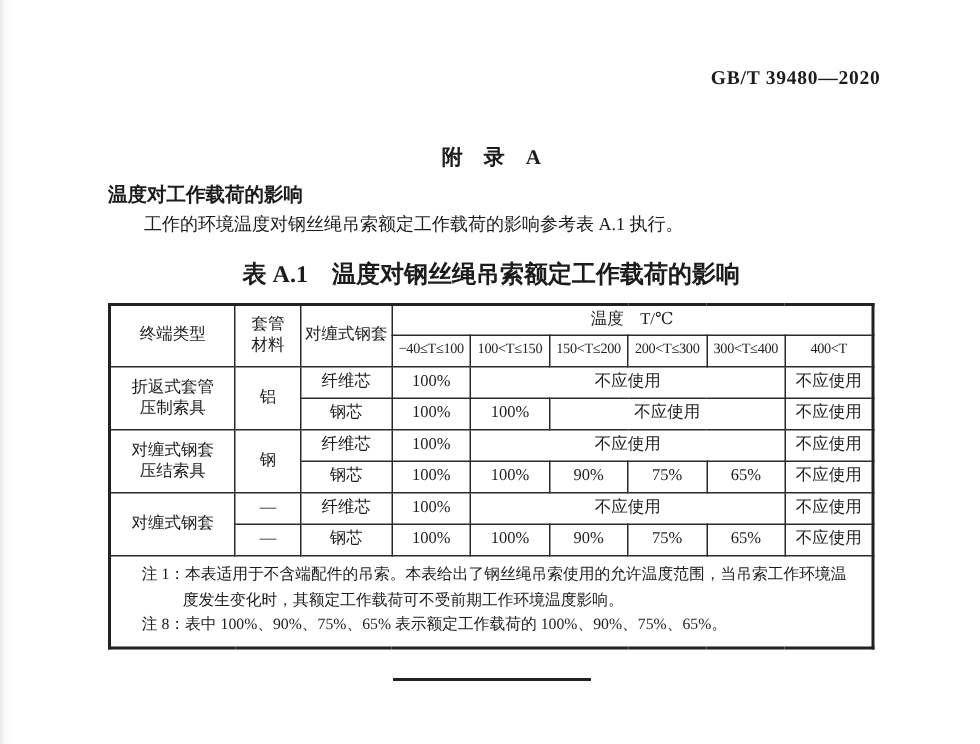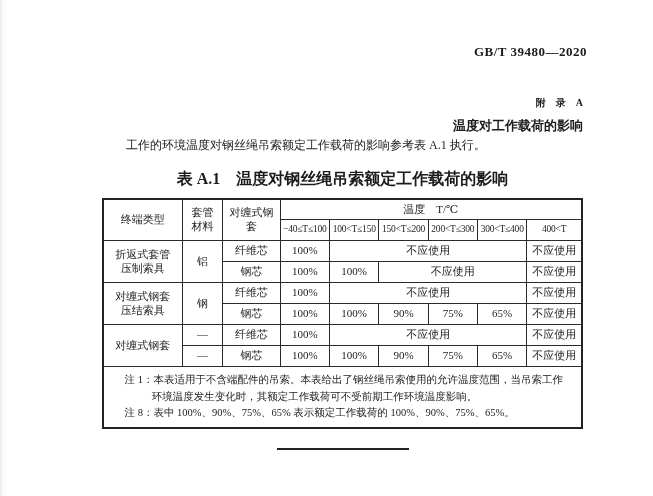--- a/index.html
+++ b/index.html
@@ -8,46 +8,45 @@
     font-family: "Liberation Serif", "DejaVu Serif", serif;
     color: #1c1c1c;
     background: #fff;
   }
   .page {
     position: relative;
     width: 653px;
     height: 496px;
     background: linear-gradient(90deg, #e8e8e8 0px, #fafafa 3px, #ffffff 10px);
     overflow: hidden;
-    padding-left: 30px;
   }
   .doc-number {
     position: absolute;
     top: 44px;
     right: 66px;
     font-weight: bold;
     font-size: 13px;
     letter-spacing: 0.5px;
   }
   .content { padding: 0 70px 0 72px; }
   .appendix-title {
     margin-top: 96px;
-    text-align: right;
-    font-weight: bold;
-    font-size: 10px;
+    text-align: center;
+    font-weight: bold;
+    font-size: 14px;
   }
   .appendix-type {
     margin-top: 6px;
     text-align: center;
     font-weight: bold;
     font-size: 13px;
   }
   .appendix-heading {
     margin-top: 7px;
-    text-align: right;
+    text-align: left;
     font-weight: bold;
     font-size: 13px;
   }
   .intro {
     margin-top: 2px;
     font-size: 12px;
     text-indent: 2em;
     line-height: 1.4;
   }
   .table-caption {

